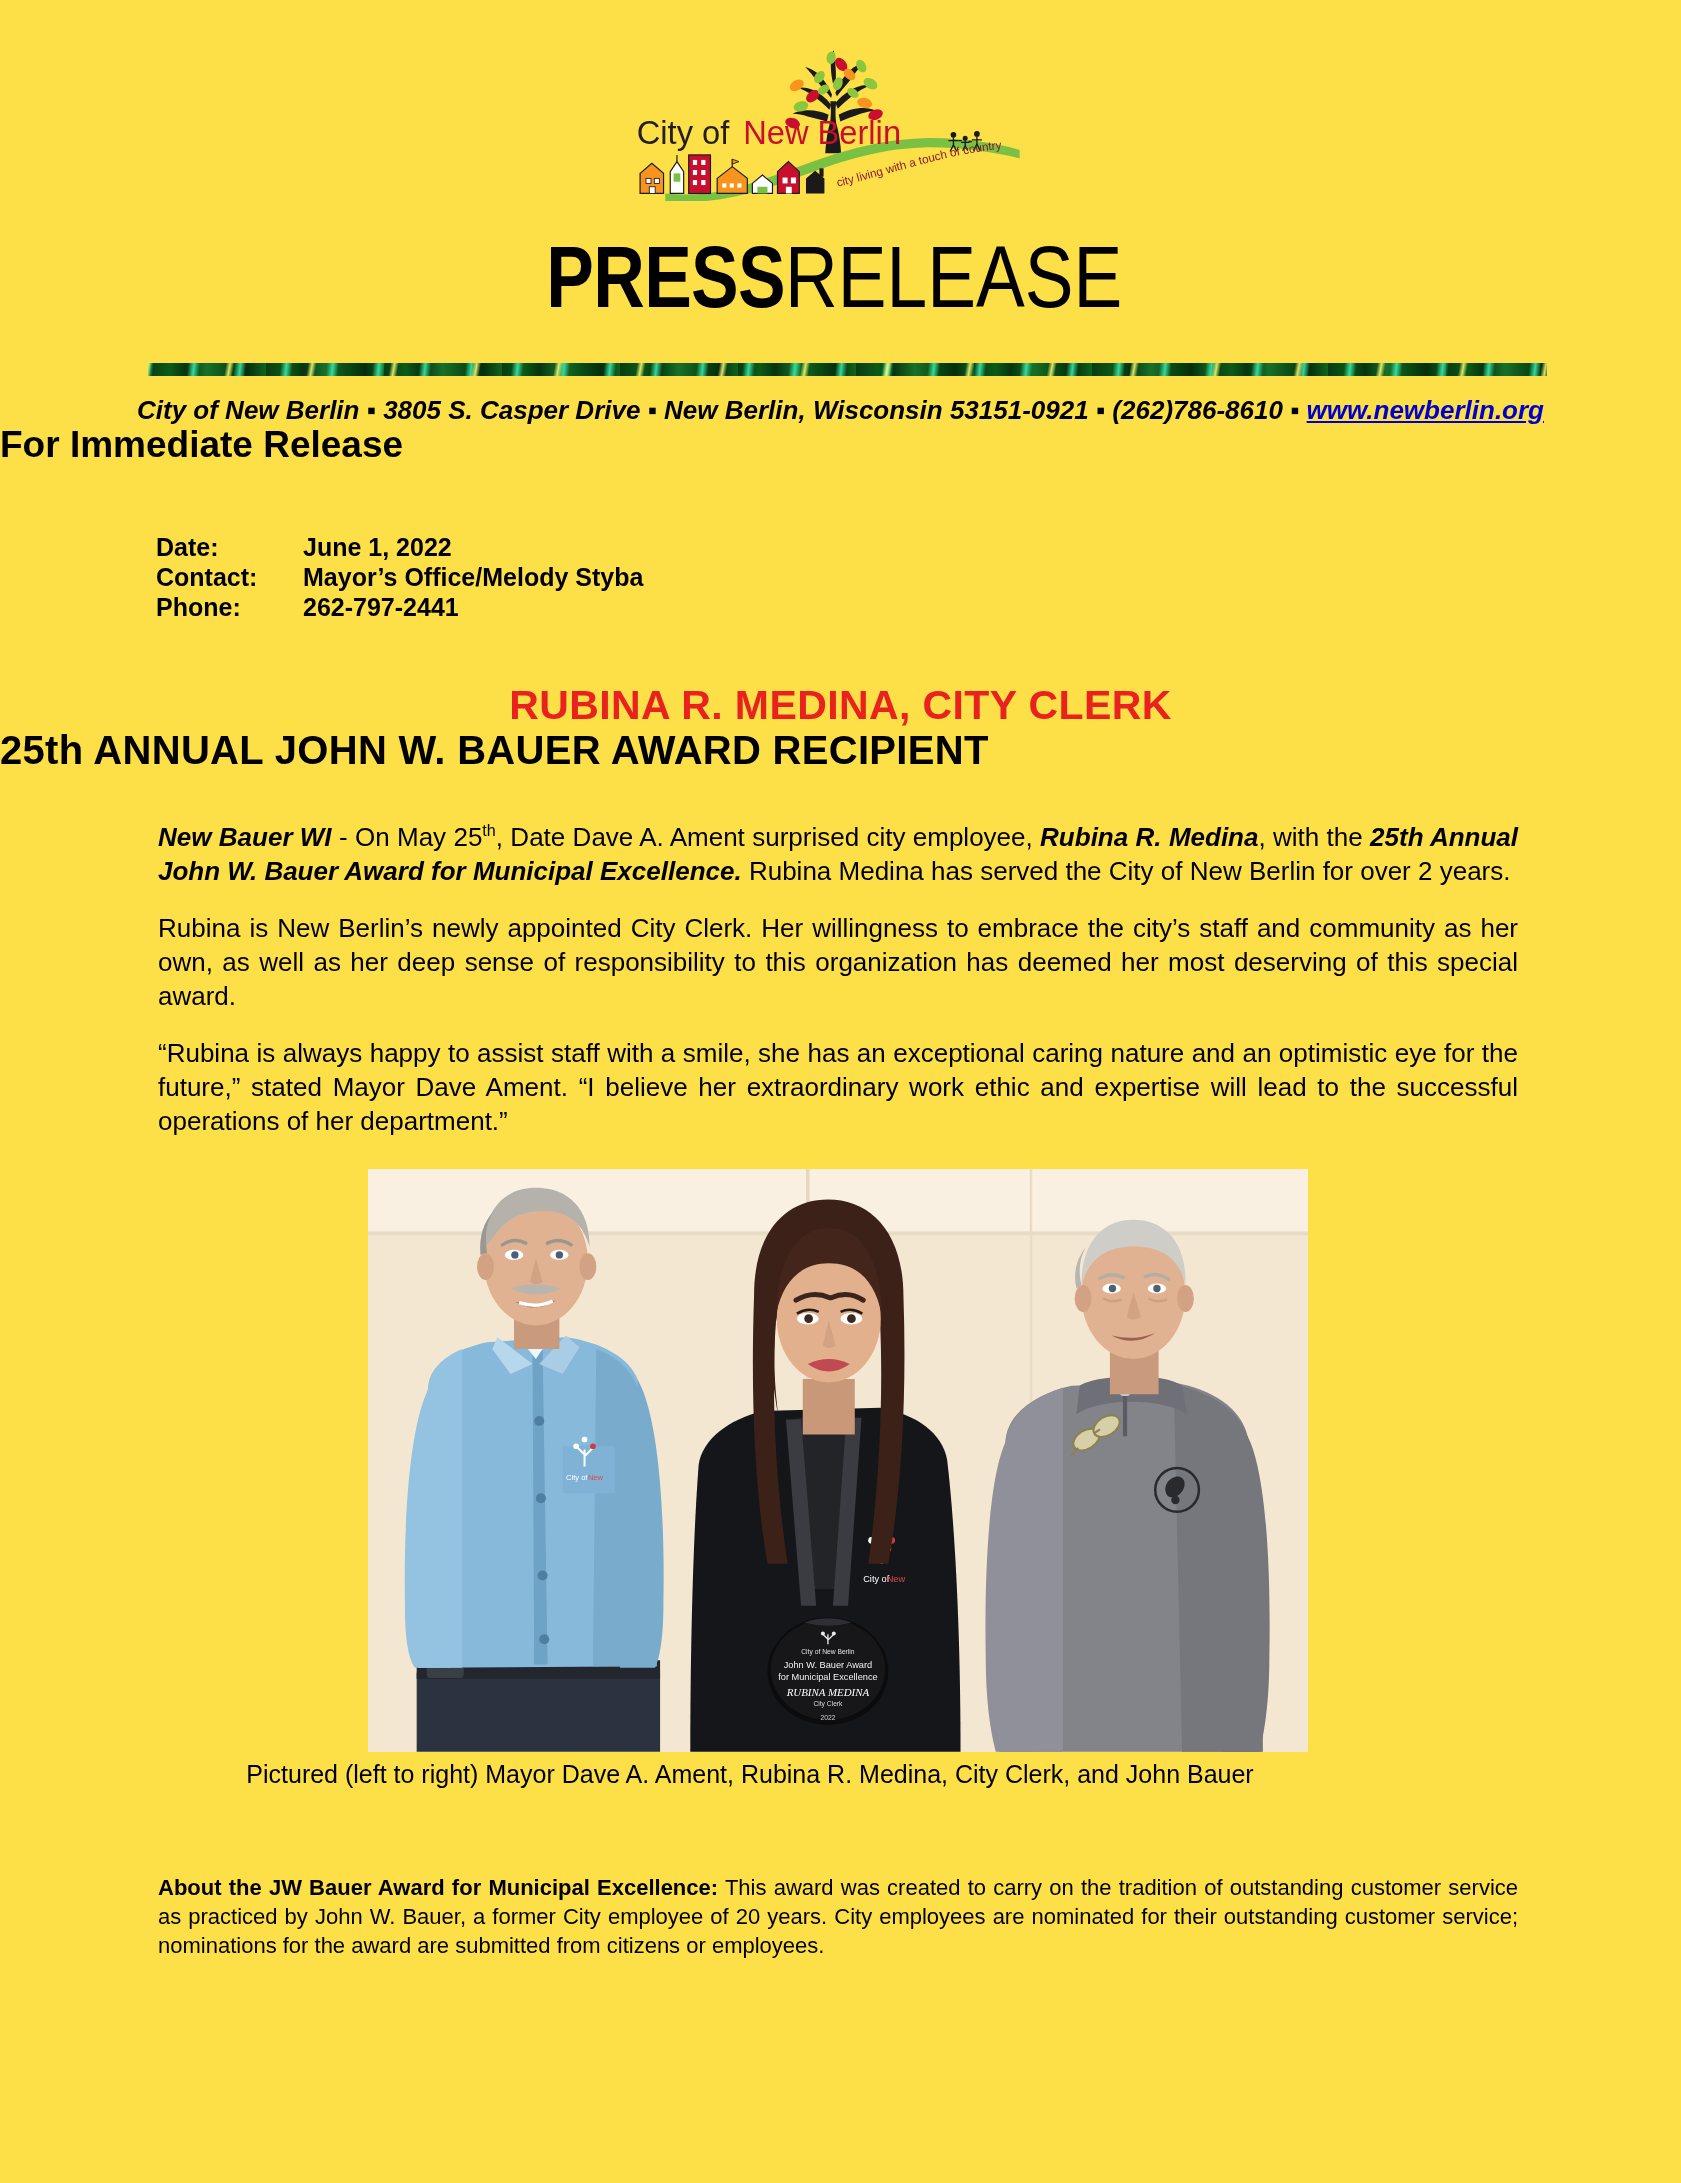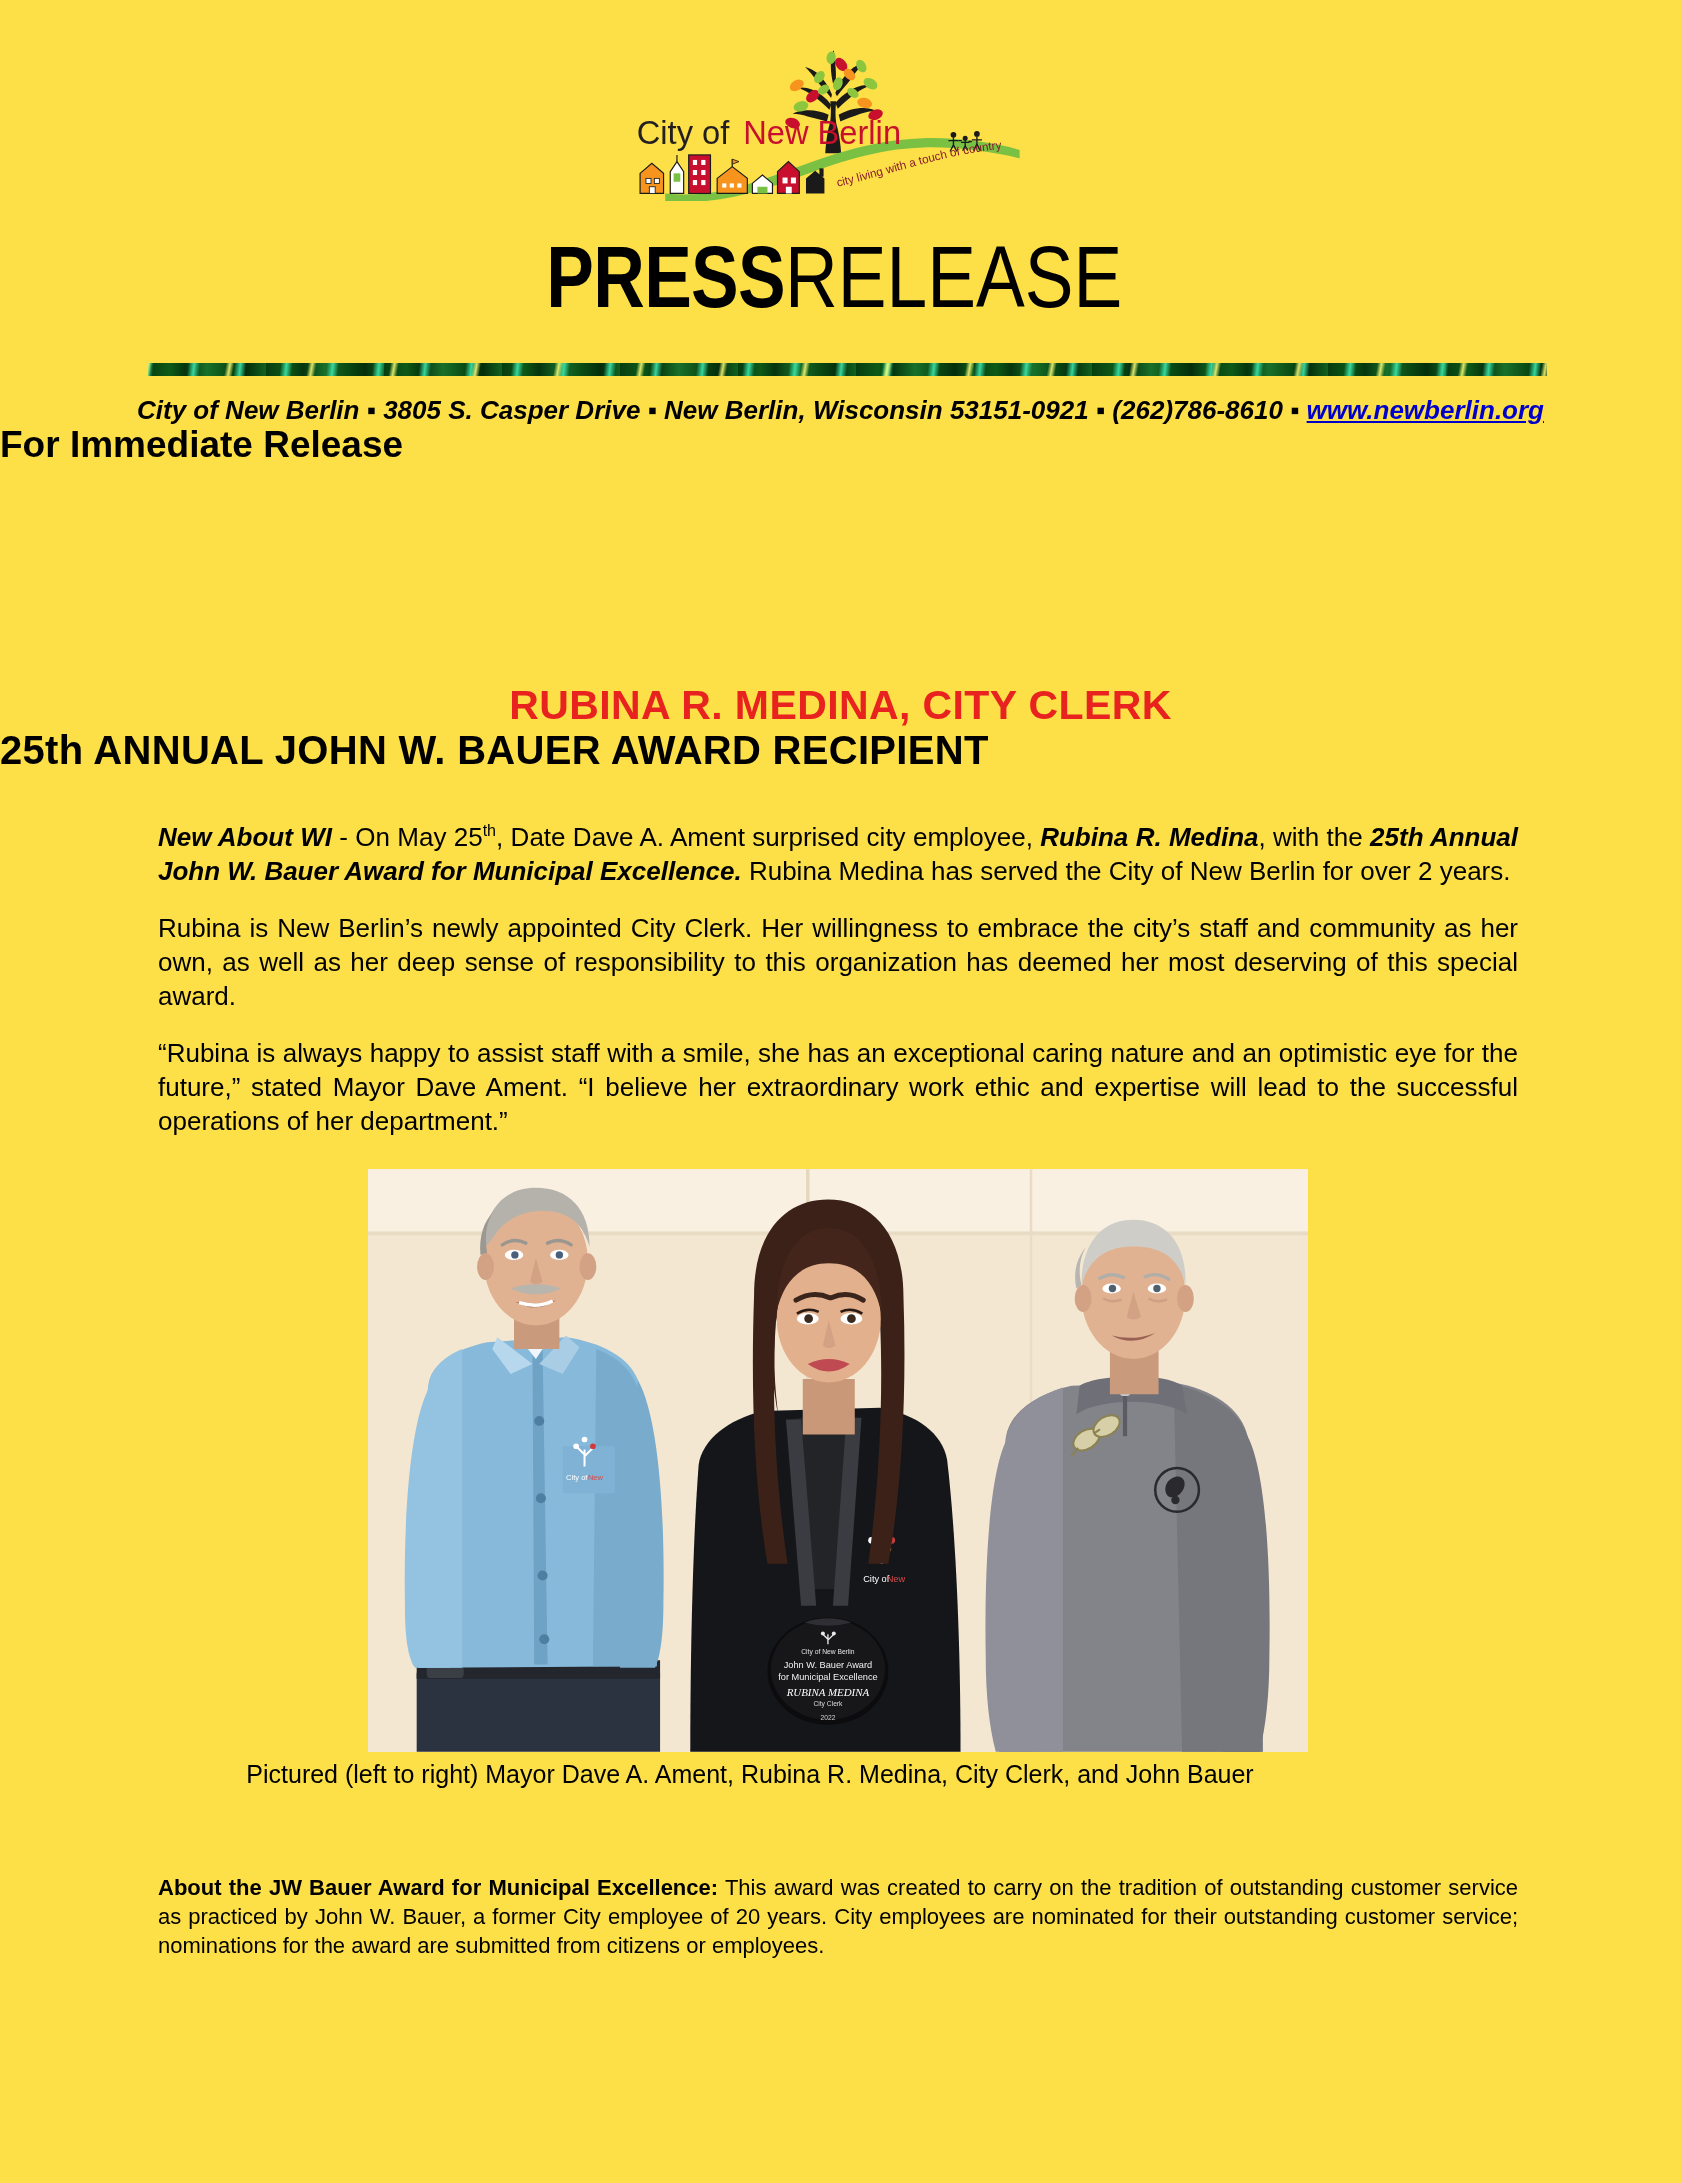--- a/index.html
+++ b/index.html
@@ -298,26 +298,40 @@
   </div>
 
   <div class="pr-title"><span class="press">PRESS</span><span class="release"> RELEASE</span></div>
 
   <div class="green-bar"></div>
 
   <div class="address-line"><span>City of New Berlin ▪ 3805 S. Casper Drive ▪ New Berlin, Wisconsin 53151-0921 ▪ (262)786-8610 ▪ </span><a class="url" href="#">www.newberlin.org</a></div>
 
   <div class="for-immediate">For Immediate Release</div>
 
+  <div class="meta">
+    <div class="meta-row">
+      <span class="meta-label">Date:</span>
+      <span class="meta-value">June 1, 2022</span>
+    </div>
+    <div class="meta-row">
+      <span class="meta-label">Contact:</span>
+      <span class="meta-value">Mayor’s Office/Melody Styba</span>
+    </div>
+    <div class="meta-row">
+      <span class="meta-label">Phone:</span>
+      <span class="meta-value">262-797-2441</span>
+    </div>
+  </div>
 
   <div class="headline-1">RUBINA R. MEDINA, CITY CLERK</div>
   <div class="headline-2">25th ANNUAL JOHN W. BAUER AWARD RECIPIENT</div>
 
   <div class="body-col">
-    <p class="para"><span class="bi">New About WI</span><span> - On May 25</span><sup>th</sup><span>, Date Dave A. Ament surprised city employee, </span><span class="bi">Rubina R. Medina</span><span>, with the </span><span class="bi">25th Annual John W. Bauer Award for Municipal Excellence.</span><span>  Rubina Medina has served the City of New Berlin for over 2 years.</span></p>
+    <p class="para"><span class="bi">New Bauer WI</span><span> - On May 25</span><sup>th</sup><span>, Date Dave A. Ament surprised city employee, </span><span class="bi">Rubina R. Medina</span><span>, with the </span><span class="bi">25th Annual John W. Bauer Award for Municipal Excellence.</span><span>  Rubina Medina has served the City of New Berlin for over 2 years.</span></p>
 
     <p class="para">Rubina is New Berlin’s newly appointed City Clerk. Her willingness to embrace the city’s staff and community as her own, as well as her deep sense of responsibility to this organization has deemed her most deserving of this special award.</p>
 
     <p class="para">“Rubina is always happy to assist staff with a smile, she has an exceptional caring nature and an optimistic eye for the future,” stated Mayor Dave Ament. “I believe her extraordinary work ethic and expertise will lead to the successful operations of her department.”</p>
   </div>
 
   <div class="photo">
     <svg viewBox="0 0 1120 694" xmlns="http://www.w3.org/2000/svg">
 
       <rect x="0" y="0" width="1120" height="694" fill="#f6ead6"></rect>

